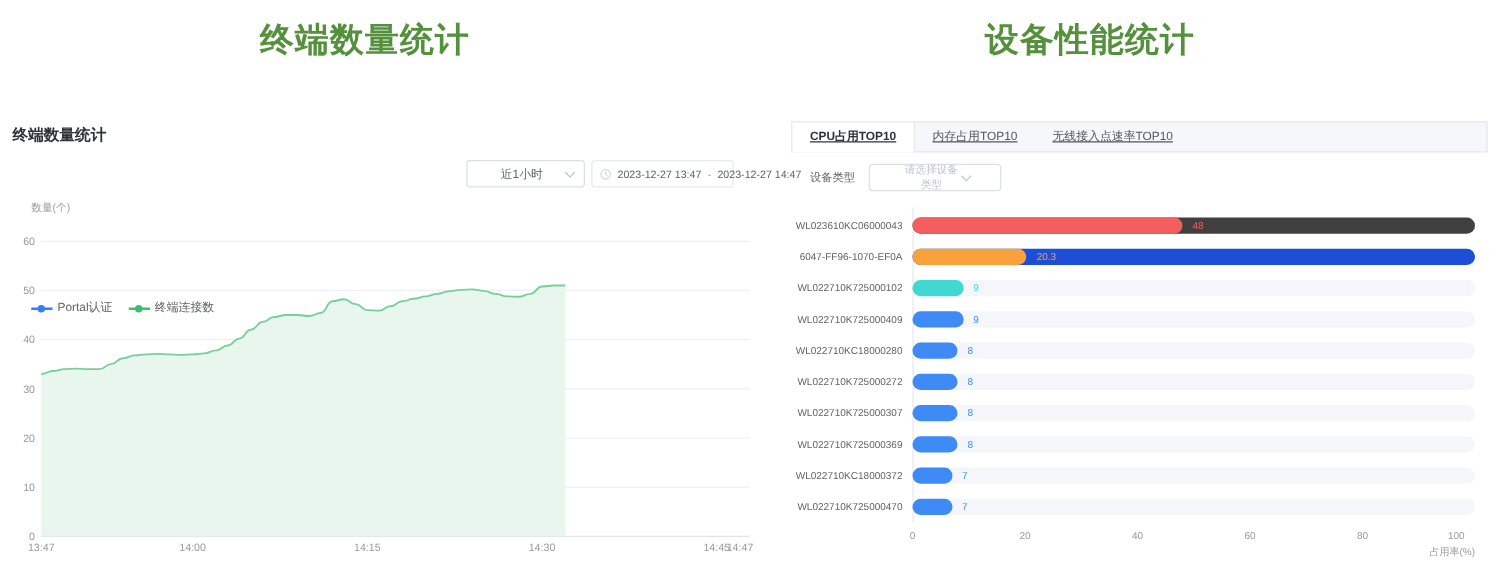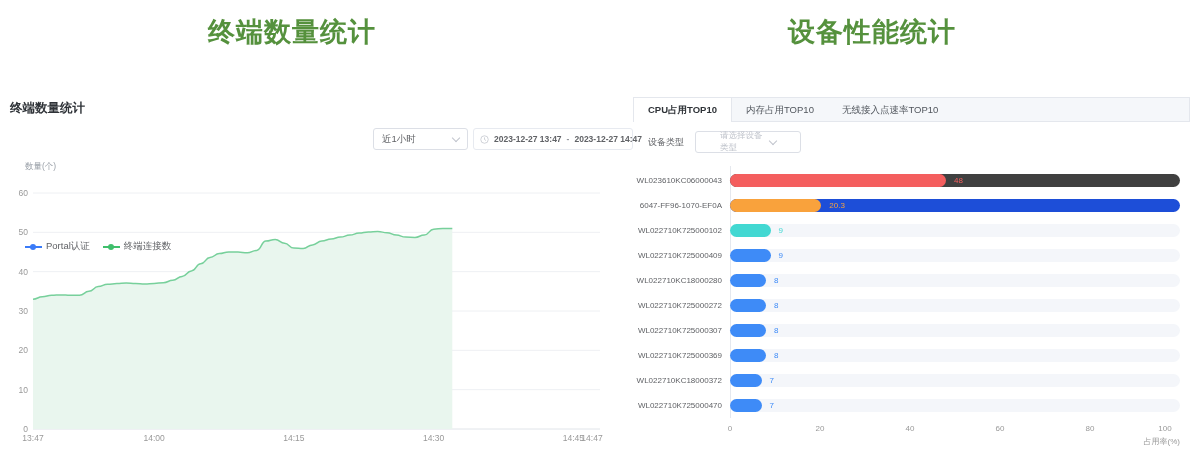--- a/index.html
+++ b/index.html
@@ -10,47 +10,47 @@
   
   .section-title { position:absolute; top:14px; font-size:27px; font-weight:bold; text-align:center; letter-spacing:1px; }
   #title-left  { left:0;   width:584px; }
   #title-right { left:597px; width:550px; }
 
   
   #left-panel  { position:absolute; left:0; top:95px; width:612px; height:361px; }
   .panel-title { position:absolute; left:10px; top:5px; font-size:12.5px; font-weight:bold; color:#2f3338; }
 
   .ctl-box { position:absolute; height:22px; border:1px solid #DCDFE6; border-radius:3px;
-    display:flex; align-items:center; background:#fff; }
+    display:flex; align-items:center; background:#fff;text-align:center; }
   #time-range-select { left:373px; top:33px; width:95px; padding:0 8px; cursor:pointer; }
   #time-range-select .val { flex:1; font-size:9.5px; color:#606266; }
   .chevron { width:6px; height:6px; border-right:1px solid #C0C4CC; border-bottom:1px solid #C0C4CC;
     transform:rotate(45deg); margin-top:-3px; }
-  #date-range-picker { left:473px; top:33px; width:160px; border-color:#E7EAF0; padding:0 6px; cursor:pointer;font-weight:bold; }
+  #date-range-picker { left:473px; top:33px; width:114px; border-color:#E7EAF0; padding:0 6px; cursor:pointer; }
   #date-range-picker .dt { font-size:8.5px; color:#606266; white-space:nowrap; }
   #date-range-picker .sep { font-size:8.5px; color:#909399; margin:0 5px; }
   .clock-ico { width:9px; height:9px; margin-right:5px; flex:none; }
 
   #legend { position:absolute; left:25px; top:145px; display:flex; gap:13px; align-items:center; }
   .legend-item { display:flex; align-items:center; gap:4px; cursor:pointer; }
   .legend-marker { position:relative; width:17px; height:7px; }
   .legend-marker .ln { position:absolute; left:0; right:0; top:3px; height:1.5px; }
   .legend-marker .dot { position:absolute; left:5px; top:0.5px; width:6px; height:6px; border-radius:50%; }
   .legend-item .lbl { font-size:9.5px; color:#606266;text-align:center; }
 
   #y-axis-name { position:absolute; left:25px; top:66px; font-size:8.5px; color:#9AA0A8; }
   #line-chart-svg { position:absolute; left:0; top:88px; }
   #line-chart-svg text { font-size:8.5px; fill:#999; }
 
   
   #right-panel { position:absolute; left:633px; top:95px; width:557px; height:361px; }
 
   #tabs-bar { position:absolute; left:0; top:2px; width:557px; height:25px; background:#F5F7FA;
     border:1px solid #E4E7ED; display:flex; }
-  .tab { height:23px; line-height:23px; padding:0 14px; font-size:9.5px; color:#51565D; cursor:pointer; white-space:nowrap; }
+  .tab { height:23px; line-height:23px; padding:0 14px; font-size:9.5px; color:#51565D; cursor:pointer; white-space:nowrap;text-decoration:underline; }
   .tab.active { background:#fff; color:#2f3338; font-weight:bold;
     border-right:1px solid #E4E7ED; height:24px; }
 
   #device-type-label { position:absolute; left:15px; top:41px; font-size:9px; color:#606266; }
   #device-type-select { left:62px; top:36px; width:106px; padding:0 24px; cursor:pointer; }
   #device-type-select .ph { flex:1; font-size:8.5px; color:#C0C4CC; }
 
   #bar-rows { position:absolute; left:0; top:73px; width:557px; }
   .bar-row { display:flex; align-items:center; height:25px; }
   .bar-cat { width:93px; text-align:right; font-size:8px; color:#606266; padding-right:4px; white-space:nowrap; }

